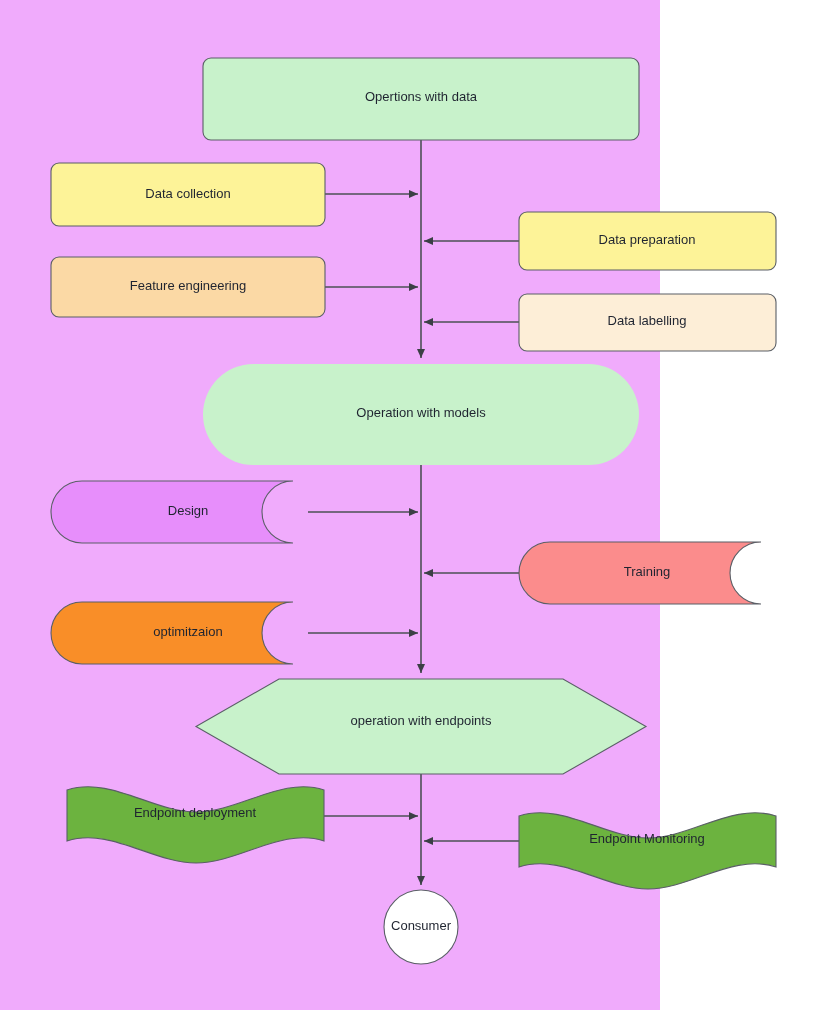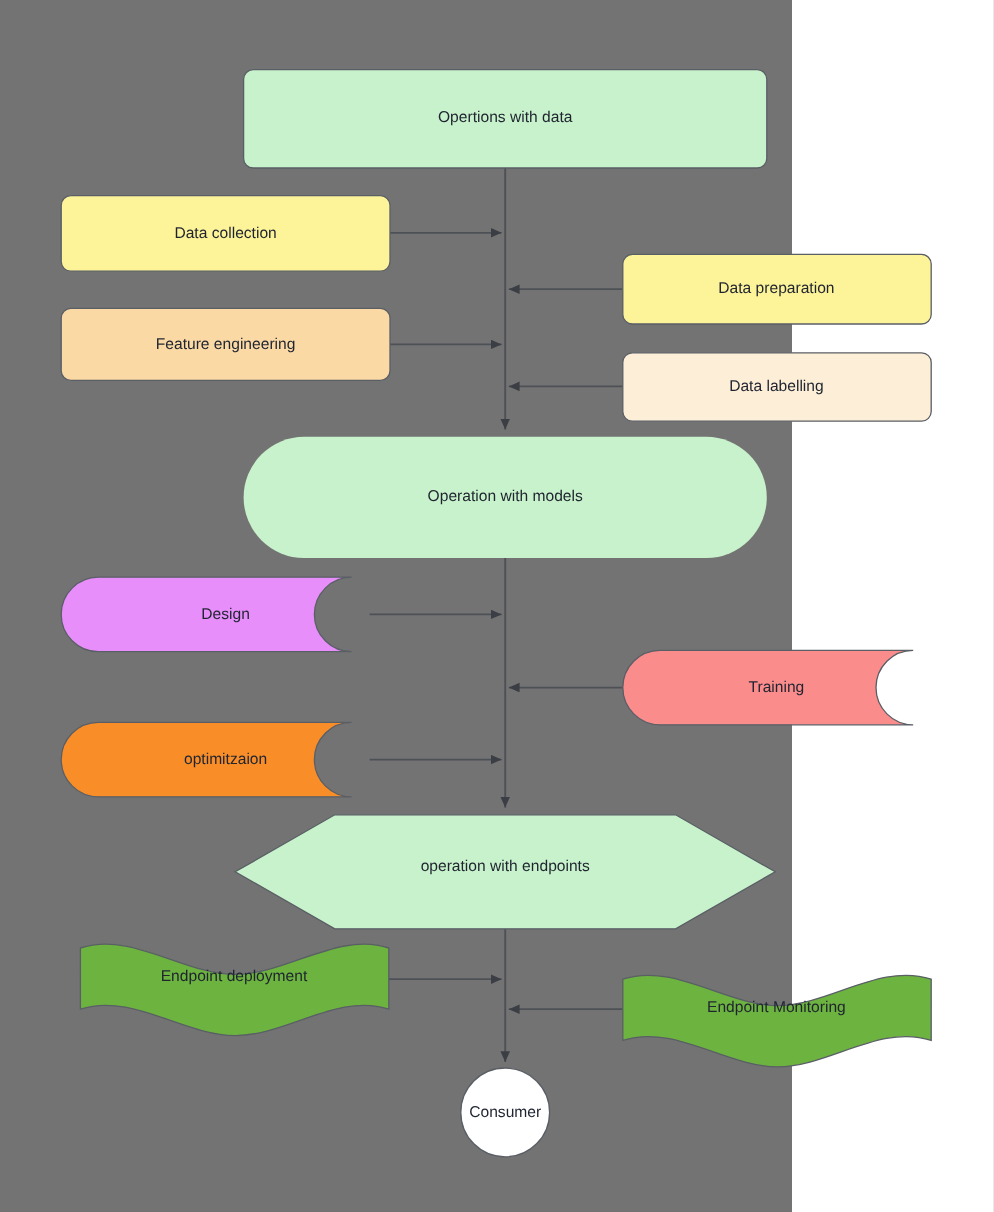--- a/index.html
+++ b/index.html
@@ -1,21 +1,21 @@
 <!DOCTYPE html>
 <html><head>
 <meta charset="utf-8">
 <style>
   html,body{margin:0;padding:0;background:#ffffff;}
   body{
     width:828px;height:1010px;
     font-family:"Liberation Sans","DejaVu Sans",sans-serif;
     overflow:hidden;
   }
-  #canvas{position:relative;width:660px;height:1010px;background:#737373;}
+  #canvas{position:relative;width:660px;height:1010px;background:#f0abfc;}
   svg#diagram{position:absolute;left:0;top:0;width:828px;height:1010px;}
   .node-label{
     font-family:"Liberation Sans","DejaVu Sans",sans-serif;
     font-size:13px;
     fill:#1f2430;
     text-anchor:middle;
     dominant-baseline:middle;
     pointer-events:none;
   }
   .edge-line{stroke:#4d5156;stroke-width:1.4;fill:none;}

